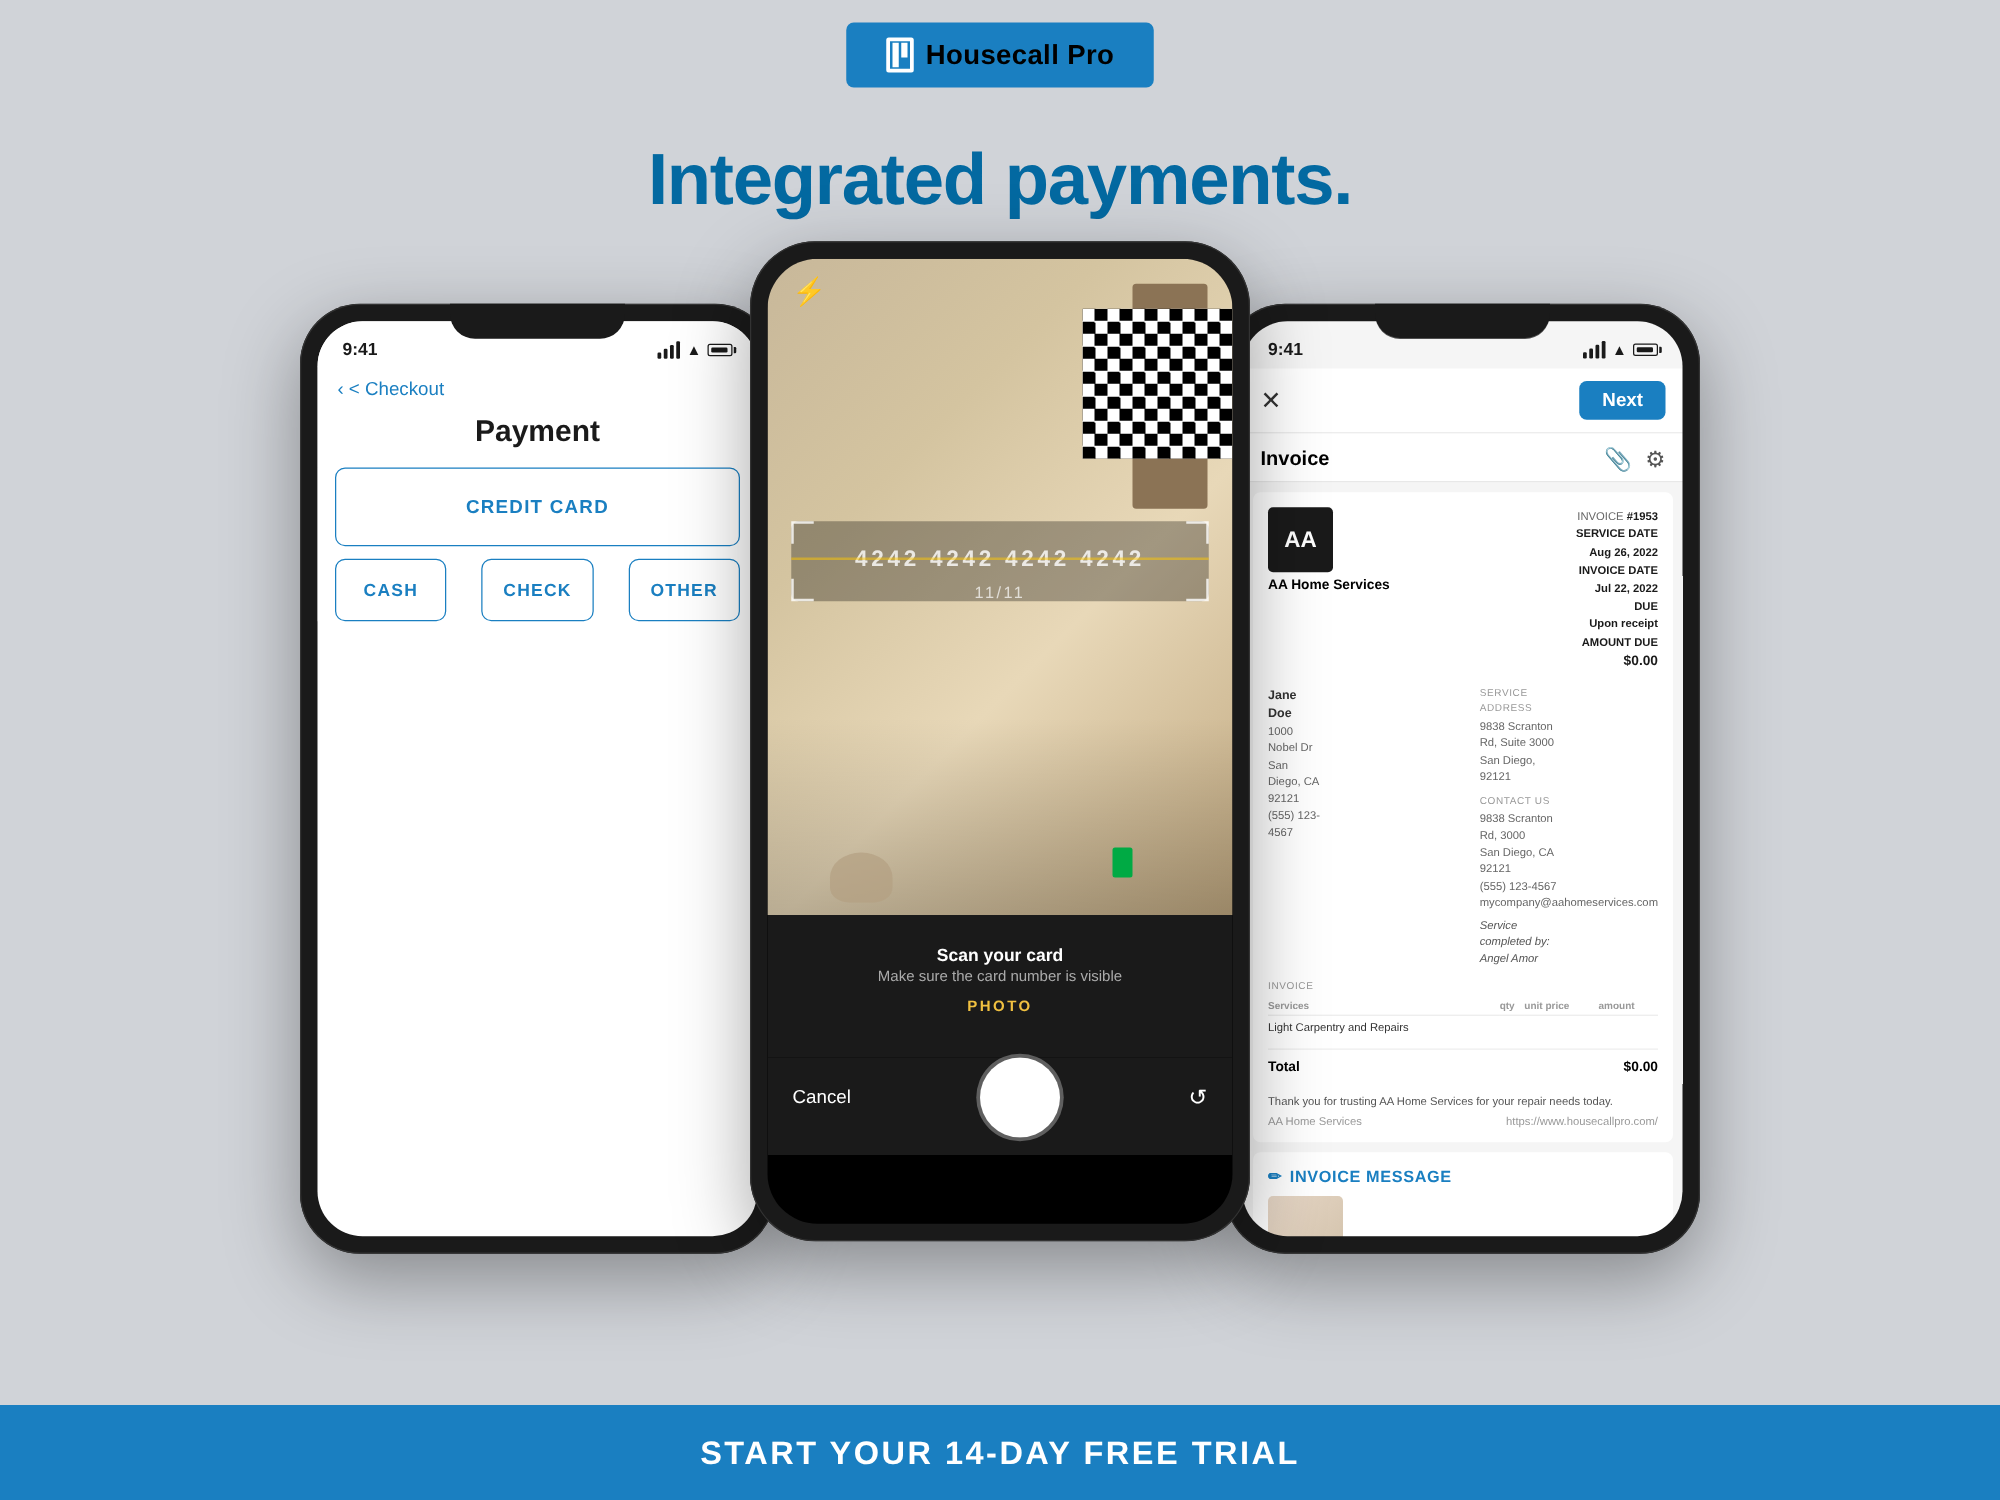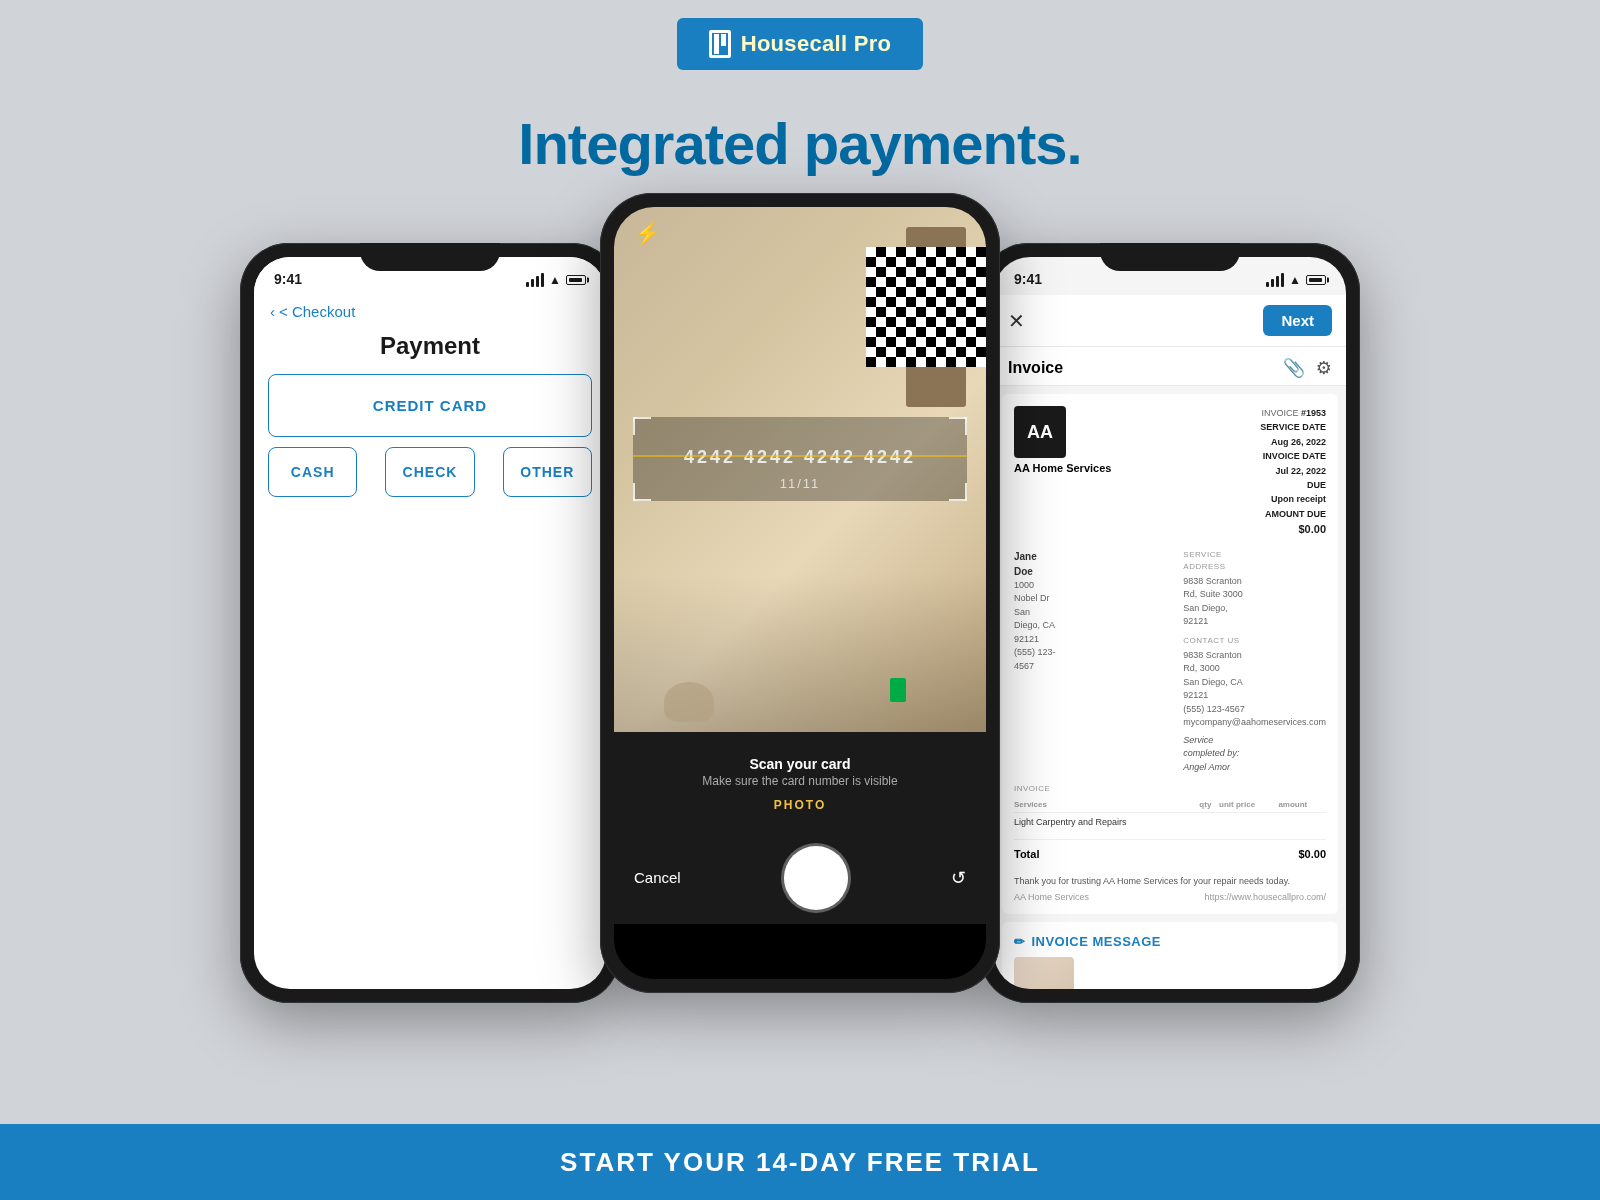--- a/index.html
+++ b/index.html
@@ -28,21 +28,21 @@
       width: 22px;
       height: 28px;
       border: 3px solid white;
       border-radius: 2px;
       position: relative;
       display: flex;
       align-items: center;
       justify-content: center;
     }
     .header-title {
-      color: #fef9c3;
+      color: #000000;
       font-size: 22px;
       font-weight: 600;
       letter-spacing: 0.3px;
     }
 
     
     .headline {
       font-size: 58px;
       font-weight: 800;
       color: #0369a1;
@@ -222,21 +222,20 @@
       width: 16px;
       height: 24px;
       background: #00aa44;
       border-radius: 2px;
     }
     .scan-overlay {
       position: absolute;
       top: 40%;
       left: 5%;
       right: 5%;
-      padding: 10px;
       background: rgba(0,0,0,0.3);
       border-radius: 6px;
     }
     .card-number-overlay {
       color: rgba(255,255,255,0.8);
       font-size: 18px;
       font-weight: 600;
       letter-spacing: 3px;
       text-align: center;
     }

